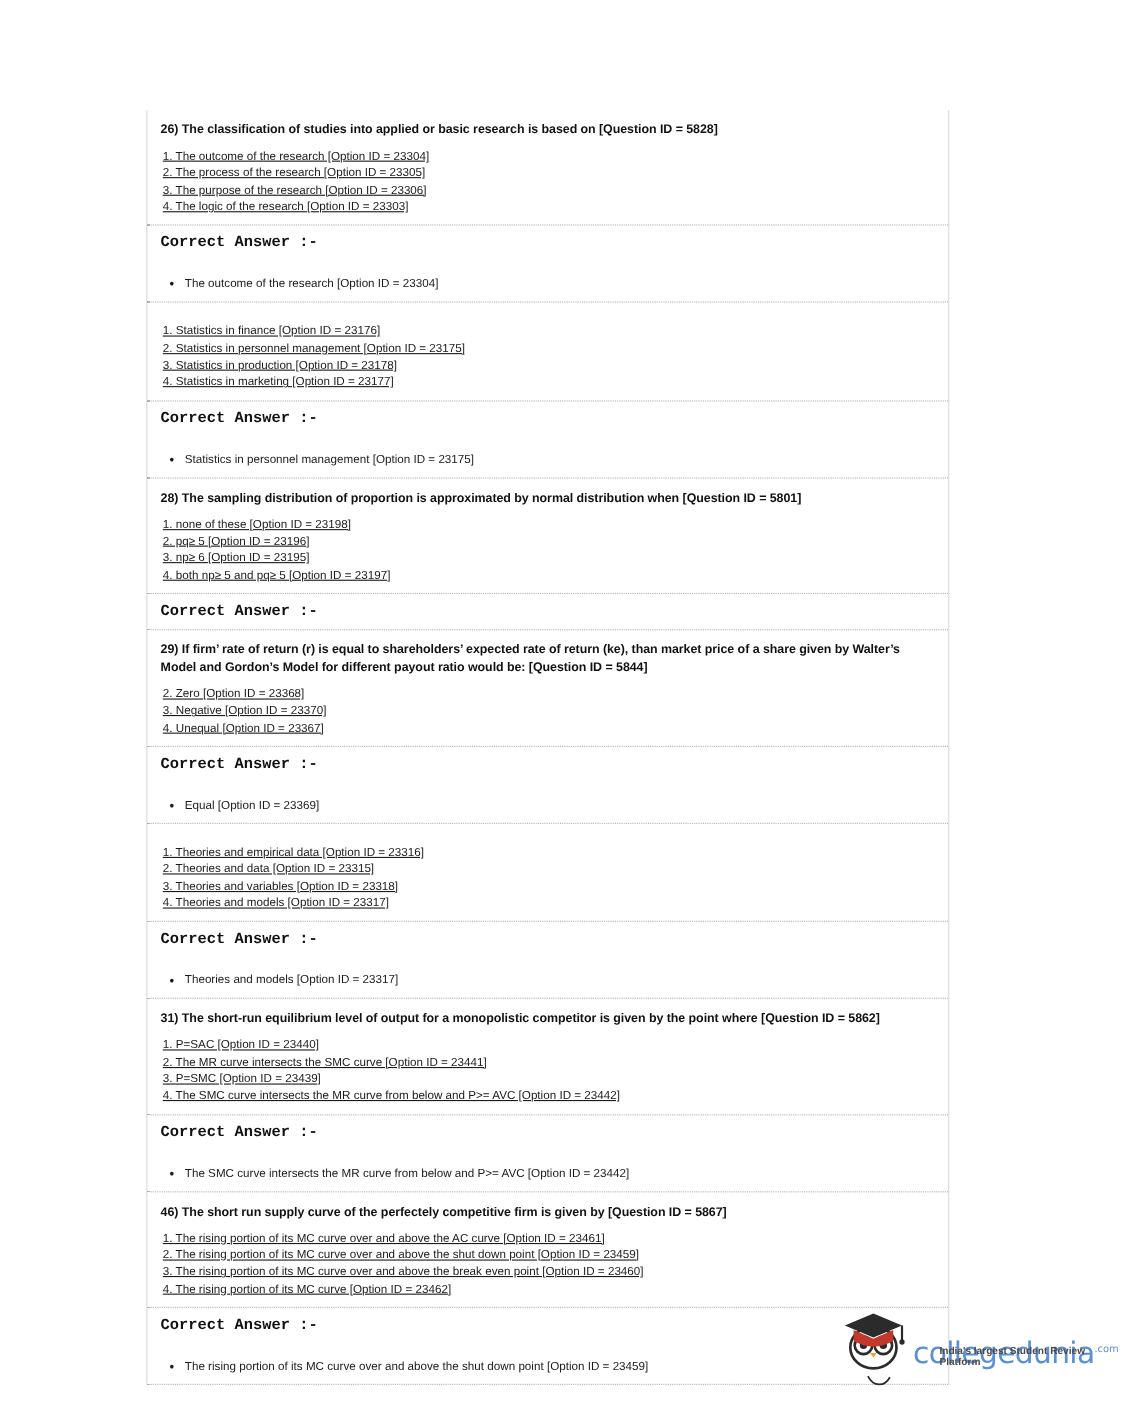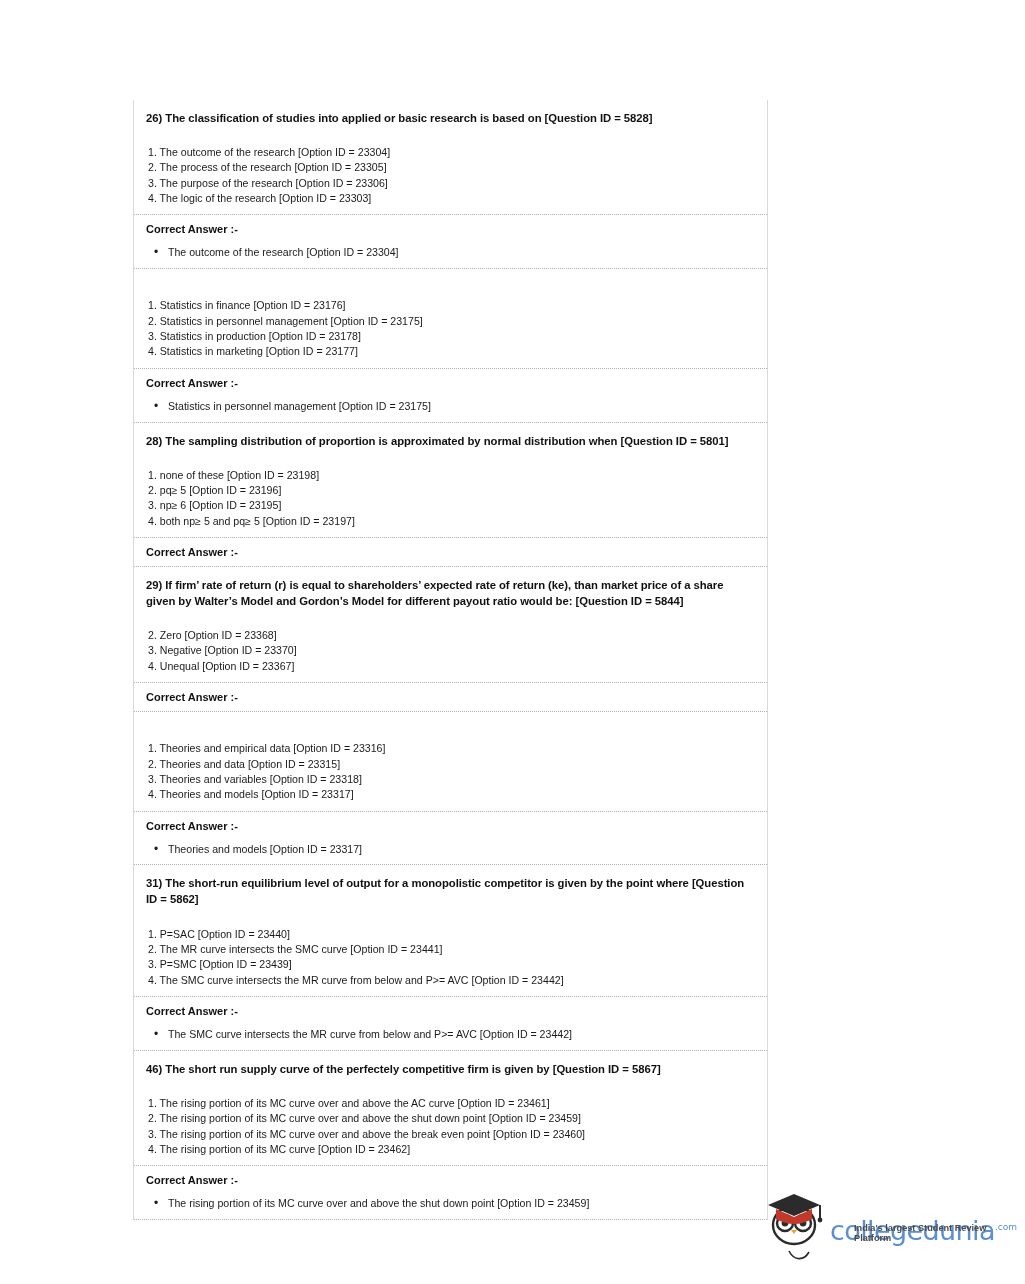--- a/index.html
+++ b/index.html
@@ -19,62 +19,64 @@
     position: absolute;
     left: 0; top: 0;
     width: 1025px;
     height: 1284px;
     background: #fff;
   }
   .content {
     position: absolute;
     left: 133px;
     top: 100px;
-    width: 635px;
+    width: 730px;
     border-left: 1px solid #d9d9d9;
     border-right: 1px solid #d9d9d9;
     box-sizing: border-box;
   }
   .qblock {
     padding: 10px 12px 8px 12px;
     box-sizing: border-box;
   }
   .qtext {
     font-size: 11.3px;
     font-weight: bold;
     line-height: 1.42;
     color: #111;
     letter-spacing: -0.05px;
   }
   .options {
-    margin-top: 19px;
+    margin-top: 9px;
     padding-left: 2px;
+    text-decoration: underline;
   }
   .opt {
     font-size: 10.6px;
     line-height: 1.45;
     color: #1a1a1a;
   }
   .divider {
     border-top: 1px dotted #b0b0b0;
     height: 0;
     margin: 0;
   }
   .ansblock {
     padding: 8px 12px 8px 12px;
   }
   .anslabel {
-    font-size: 11px;
+    font-size: 14px;
     font-weight: bold;
     color: #111;
+    font-family: Liberation Mono, monospace;
   }
   .ansitem {
     font-size: 10.6px;
     color: #1a1a1a;
-    margin-top: 10px;
+    margin-top: 22px;
     padding-left: 22px;
     position: relative;
     line-height: 1.4;
   }
   .ansitem::before {
     content: "\2022";
     position: absolute;
     left: 8px;
     top: -1px;
     font-size: 12px;
@@ -192,20 +194,21 @@
       </div>
       <div class="options">
         <div class="opt">2. Zero [Option ID = 23368]</div>
         <div class="opt">3. Negative [Option ID = 23370]</div>
         <div class="opt">4. Unequal [Option ID = 23367]</div>
       </div>
     </div>
     <div class="divider"></div>
     <div class="ansblock">
       <div class="anslabel">Correct Answer :-</div>
+      <div class="ansitem">Equal [Option ID = 23369]</div>
     </div>
     <div class="divider"></div>
 
     <div class="qblock">
       <div class="options">
         <div class="opt">1. Theories and empirical data [Option ID = 23316]</div>
         <div class="opt">2. Theories and data [Option ID = 23315]</div>
         <div class="opt">3. Theories and variables [Option ID = 23318]</div>
         <div class="opt">4. Theories and models [Option ID = 23317]</div>
       </div>

